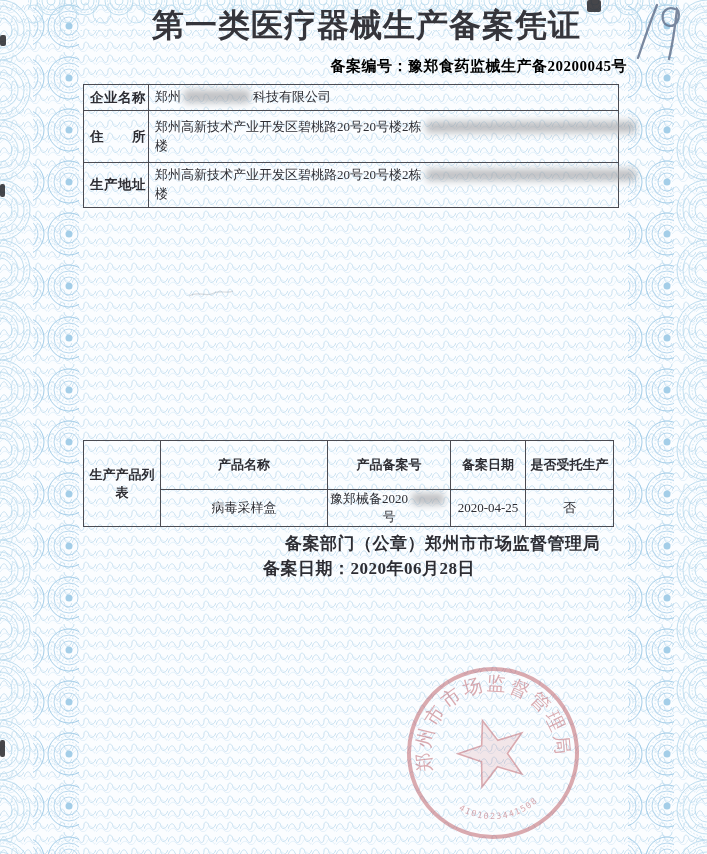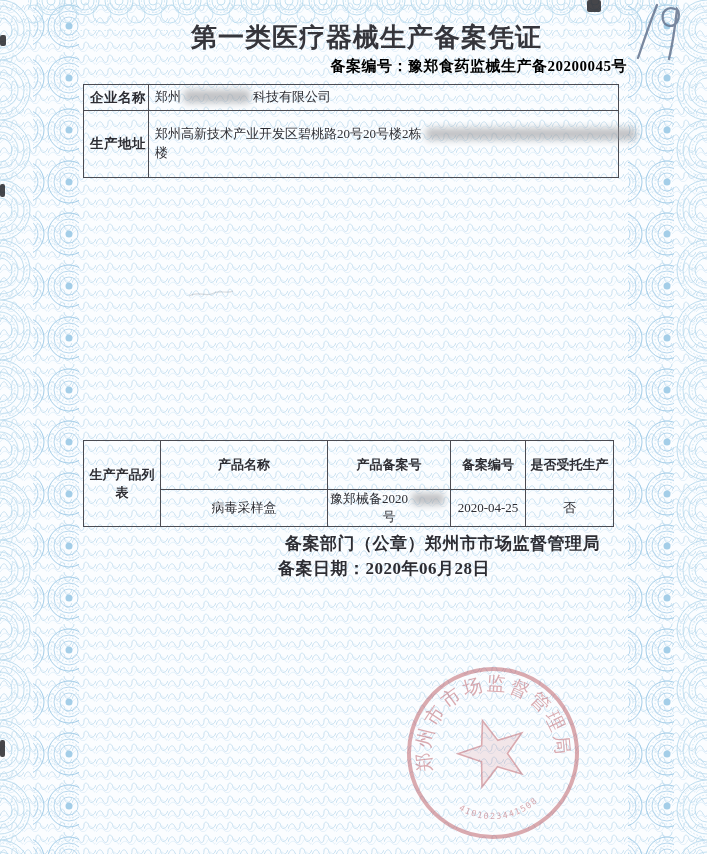--- a/index.html
+++ b/index.html
@@ -8,59 +8,59 @@
     width:707px;height:854px;
     overflow:hidden;
     background:#f7fbfe;
     font-family:"Liberation Serif","DejaVu Serif",serif;
     color:#2d2d33;
   }
   .bg-svg{position:absolute;left:0;top:0;z-index:0;}
   .content{position:absolute;left:0;top:0;width:707px;height:854px;z-index:2;}
 
   .title{
-    position:absolute;left:0;right:0;top:20px;
+    position:absolute;left:0;right:0;top:4px;
     padding-left:26px;
     text-align:center;
-    font-size:26px;font-weight:600;letter-spacing:1px;
+    font-size:32px;font-weight:600;letter-spacing:1px;
     color:#35353b;
   }
   .reg-line{
     position:absolute;top:57px;right:80px;
     font-size:15px;font-weight:700;letter-spacing:.5px;
     color:#000000;
   }
   .hand-number{position:absolute;left:626px;top:0px;width:66px;height:66px;}
 
   table{border-collapse:collapse;table-layout:fixed;}
   .info-table{position:absolute;left:83px;top:84px;width:535px;}
   .info-table th,.info-table td{
     border:1.6px solid #4b4b52;
     font-size:13px;line-height:1.45;
     vertical-align:middle;
     background:transparent;
   }
   .info-table th{font-weight:600;font-size:13.5px;text-align:right;padding:0 2px;letter-spacing:.5px;}
   .info-table td{text-align:left;padding:2px 6px;margin-left:40px;}
-  .r1{height:26px;} .r2{height:52px;} .r3{height:67px;} .r4{height:36px;}
+  .r1{height:26px;} .r2{height:52px;} .r3{height:45px;} .r4{height:36px;}
 
   .product-table{position:absolute;left:83px;top:440px;width:530px;}
   .product-table th,.product-table td{
     border:1.6px solid #4b4b52;
     font-size:13px;
     text-align:center;vertical-align:middle;
     padding:0 2px;
   }
   .product-table th{font-weight:600;}
   .ph{height:49px;} .pr{height:37px;margin-top:20px;}
   .side-h{font-size:12.5px;letter-spacing:0;padding:0 1px;}
   .pname{text-align:left;padding-left:7px;}
 
   .dept-line{position:absolute;left:263px;top:532px;font-size:17px;font-weight:700;letter-spacing:.5px;margin-left:22px;}
-  .date-line{position:absolute;left:278px;top:557px;font-size:17px;font-weight:700;letter-spacing:.5px;}
+  .date-line{position:absolute;left:263px;top:557px;font-size:17px;font-weight:700;letter-spacing:.5px;}
 
   .blur{
     display:inline-block;
     background:#9d9da0;
     filter:blur(3.5px);
     opacity:.62;
     height:13px;border-radius:2px;
     vertical-align:-2px;
   }
   .b-company{width:66px;margin:0 3px;}
@@ -142,20 +142,24 @@
       <colgroup>
           <col style="width:65px">
           <col style="width:162px">
           <col style="width:96px">
           <col style="width:212px">
         </colgroup>
       <tbody>
           <tr class="r1">
         <th>企业名称</th>
         <td colspan="3"><span>郑州</span><span class="blur b-company"></span><span>科技有限公司</span></td>
+      </tr>
+      <tr class="r2">
+        <th>住　　所</th>
+        <td colspan="3"><span class="nowrap"><span>郑州高新技术产业开发区碧桃路20号20号楼2栋</span><span class="blur b-addr"></span></span><br><span>楼</span></td>
       </tr>
       <tr class="r3">
         <th>生产地址</th>
         <td colspan="3"><span class="nowrap"><span>郑州高新技术产业开发区碧桃路20号20号楼2栋</span><span class="blur b-addr"></span></span><br><span>楼</span></td>
       </tr>
     </tbody>
       </table>
 
     <table class="product-table">
       <colgroup>
@@ -163,21 +167,21 @@
           <col style="width:167px">
           <col style="width:123px">
           <col style="width:75px">
           <col style="width:88px">
         </colgroup>
       <tbody>
           <tr class="ph">
         <th rowspan="2" class="side-h">生产产品列表</th>
         <th>产品名称</th>
         <th>产品备案号</th>
-        <th>备案编号</th>
+        <th>备案日期</th>
         <th>是否受托生产</th>
       </tr>
       <tr class="pr">
         <td class="pname">病毒采样盒</td>
         <td><span>豫郑械备2020</span><span class="blur b-regno"></span><span>号</span></td>
         <td>2020-04-25</td>
         <td>否</td>
       </tr>
     </tbody>
       </table>

